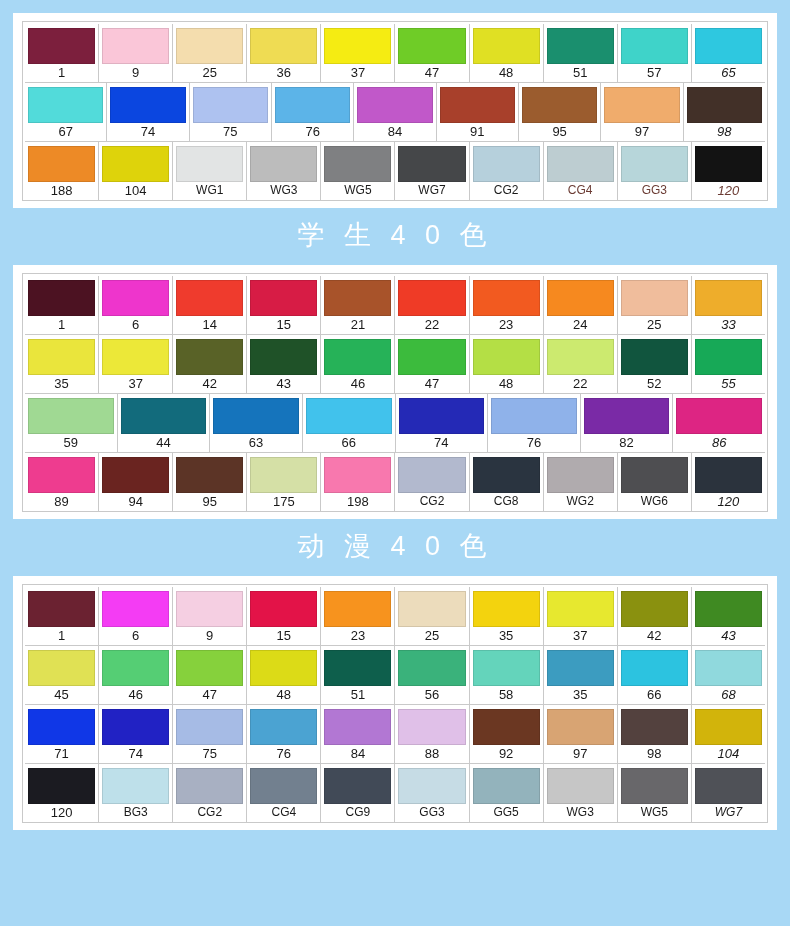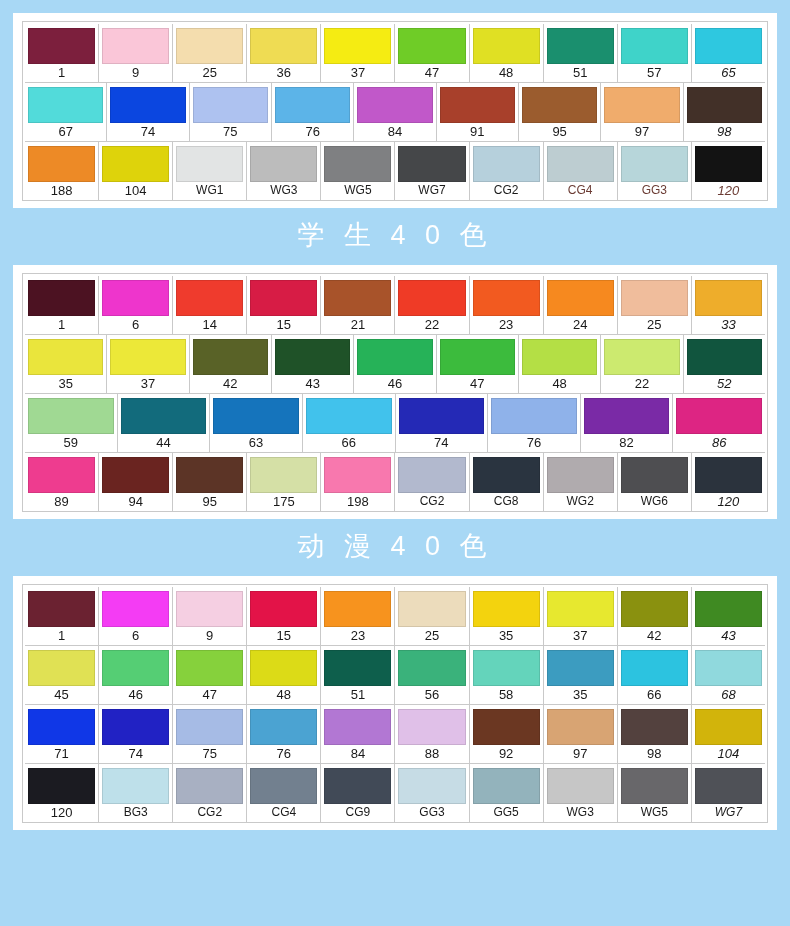--- a/index.html
+++ b/index.html
@@ -301,20 +301,24 @@
               <div class="chip-label">48</div>
             </div>
             <div class="swatch-cell">
               <div class="chip" style="background: rgb(204, 234, 111);"></div>
               <div class="chip-label">22</div>
             </div>
             <div class="swatch-cell">
               <div class="chip" style="background: rgb(17, 85, 62);"></div>
               <div class="chip-label">52</div>
             </div>
+            <div class="swatch-cell">
+              <div class="chip" style="background: rgb(23, 169, 87);"></div>
+              <div class="chip-label">55</div>
+            </div>
           </div>
           <div class="swatch-row">
             <div class="swatch-cell">
               <div class="chip" style="background: rgb(160, 217, 147);"></div>
               <div class="chip-label">59</div>
             </div>
             <div class="swatch-cell">
               <div class="chip" style="background: rgb(18, 107, 124);"></div>
               <div class="chip-label">44</div>
             </div>

